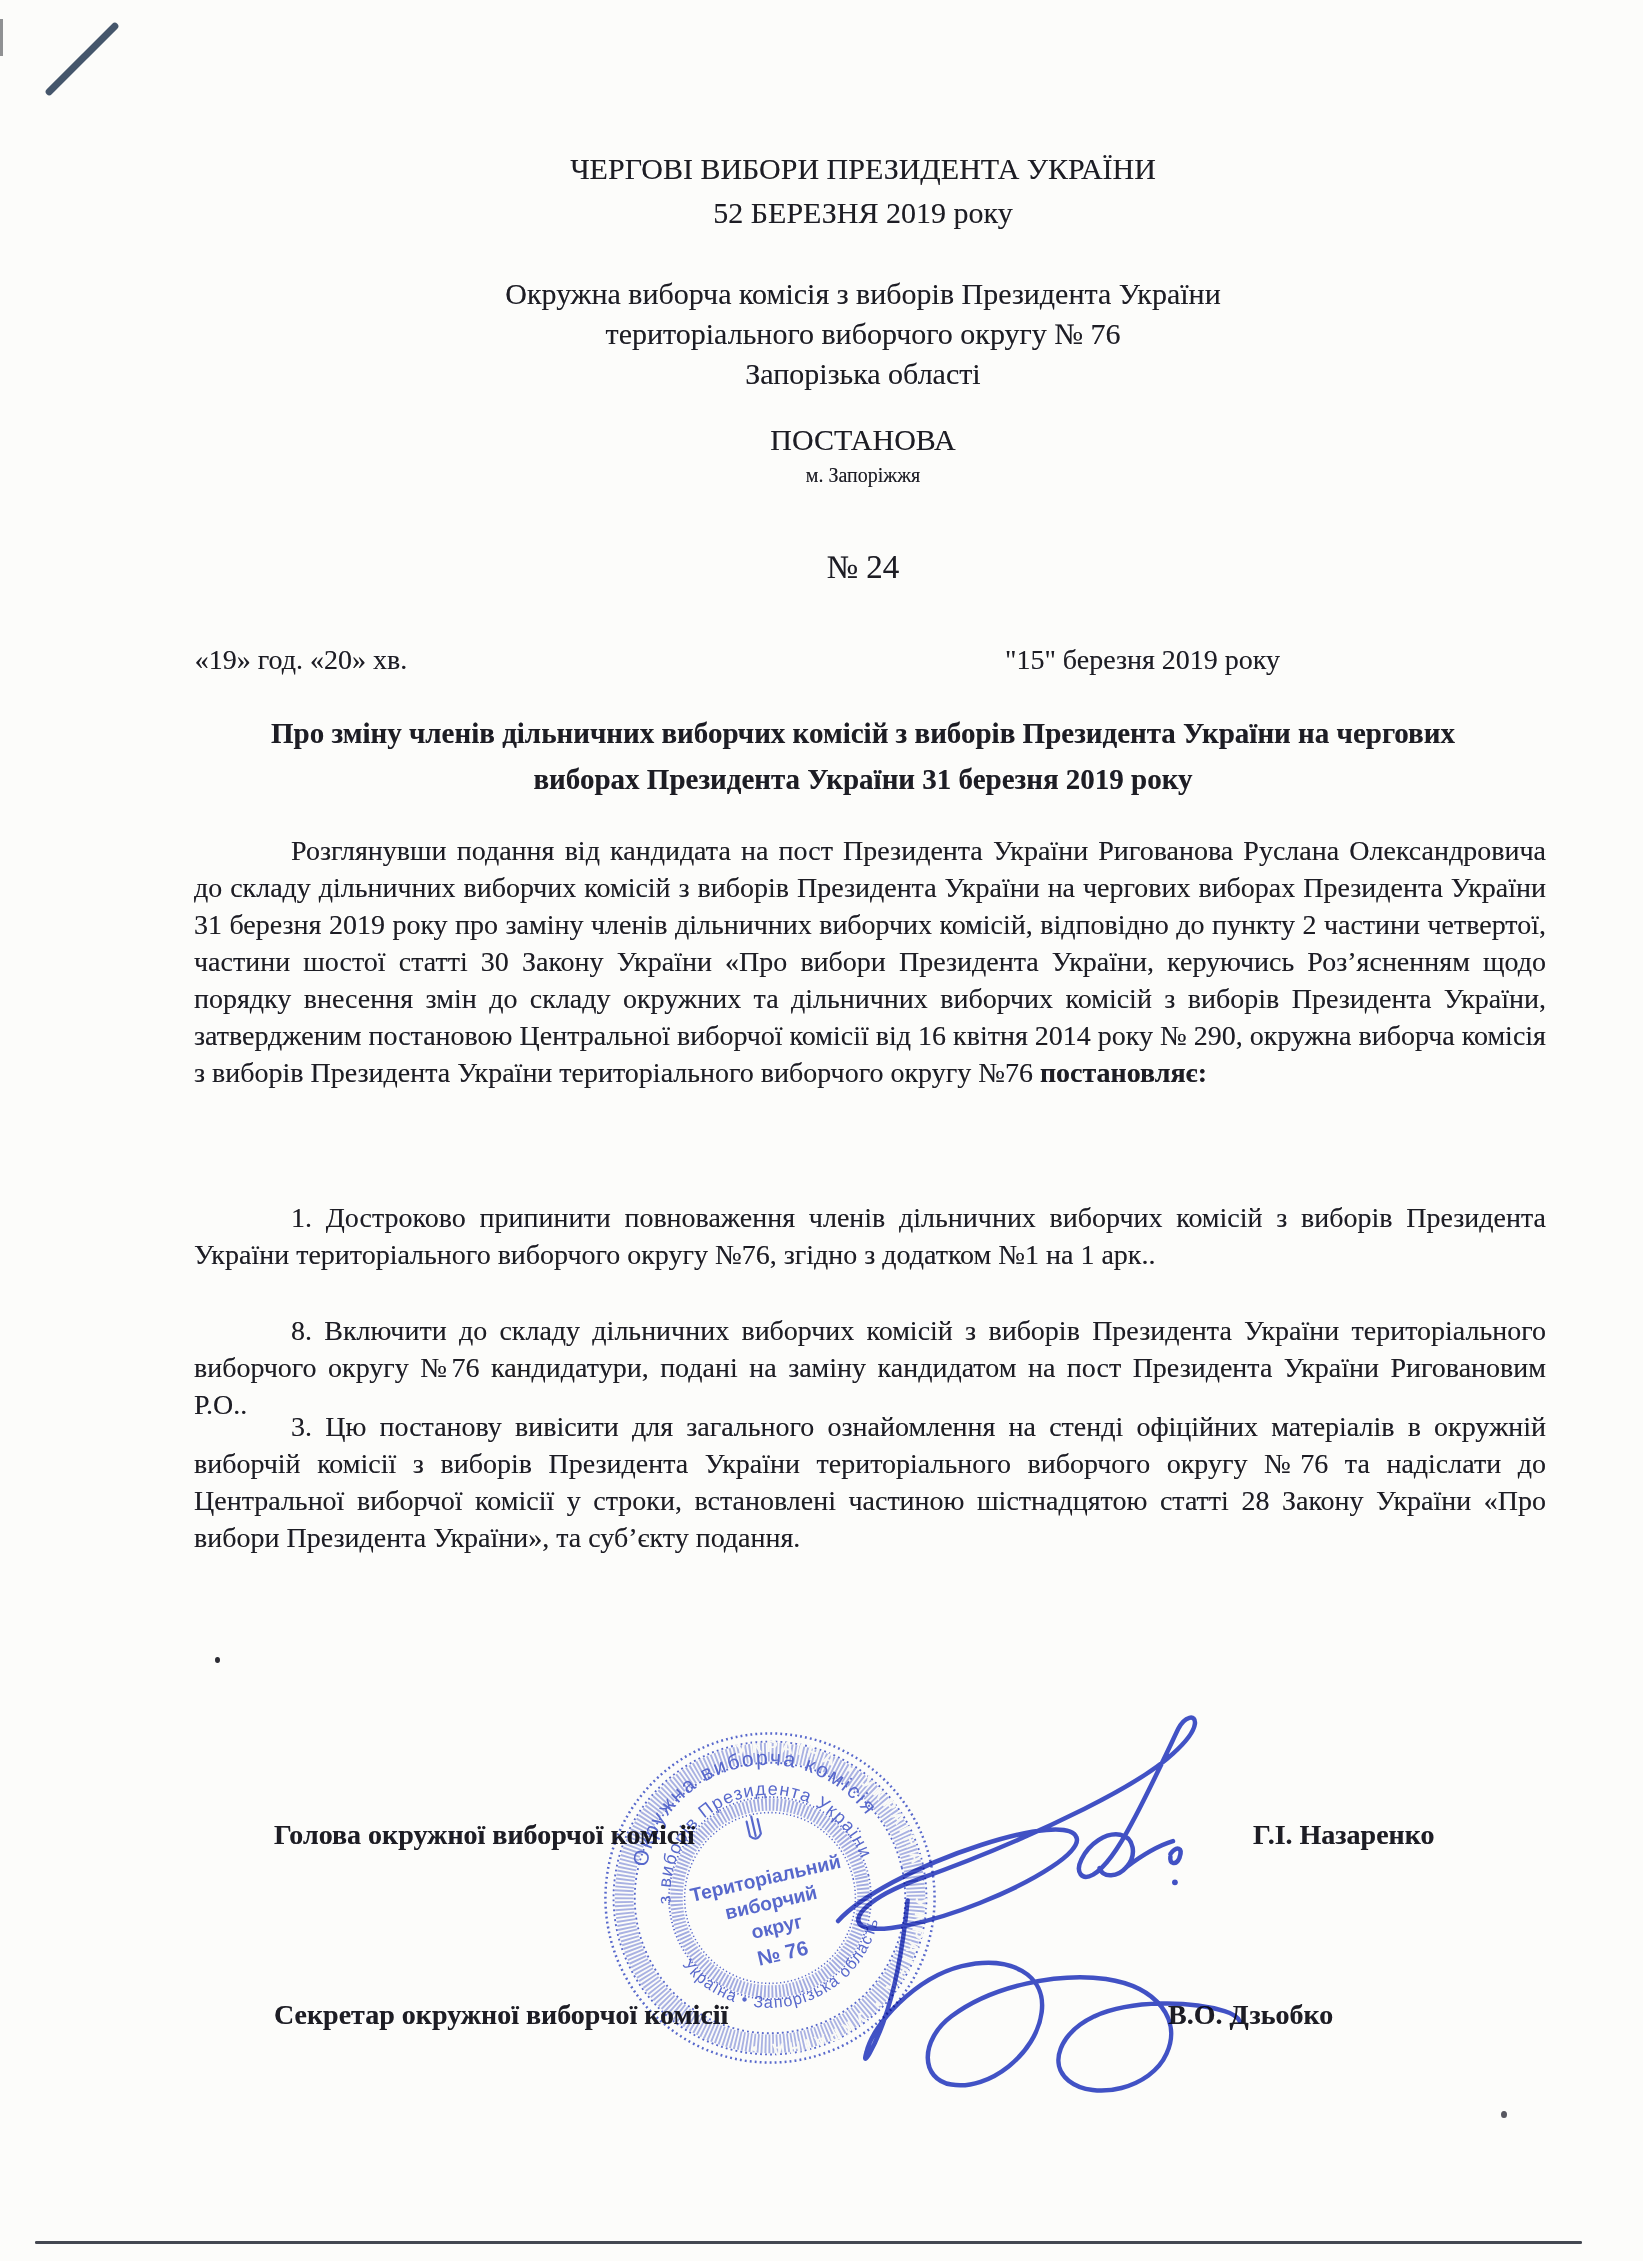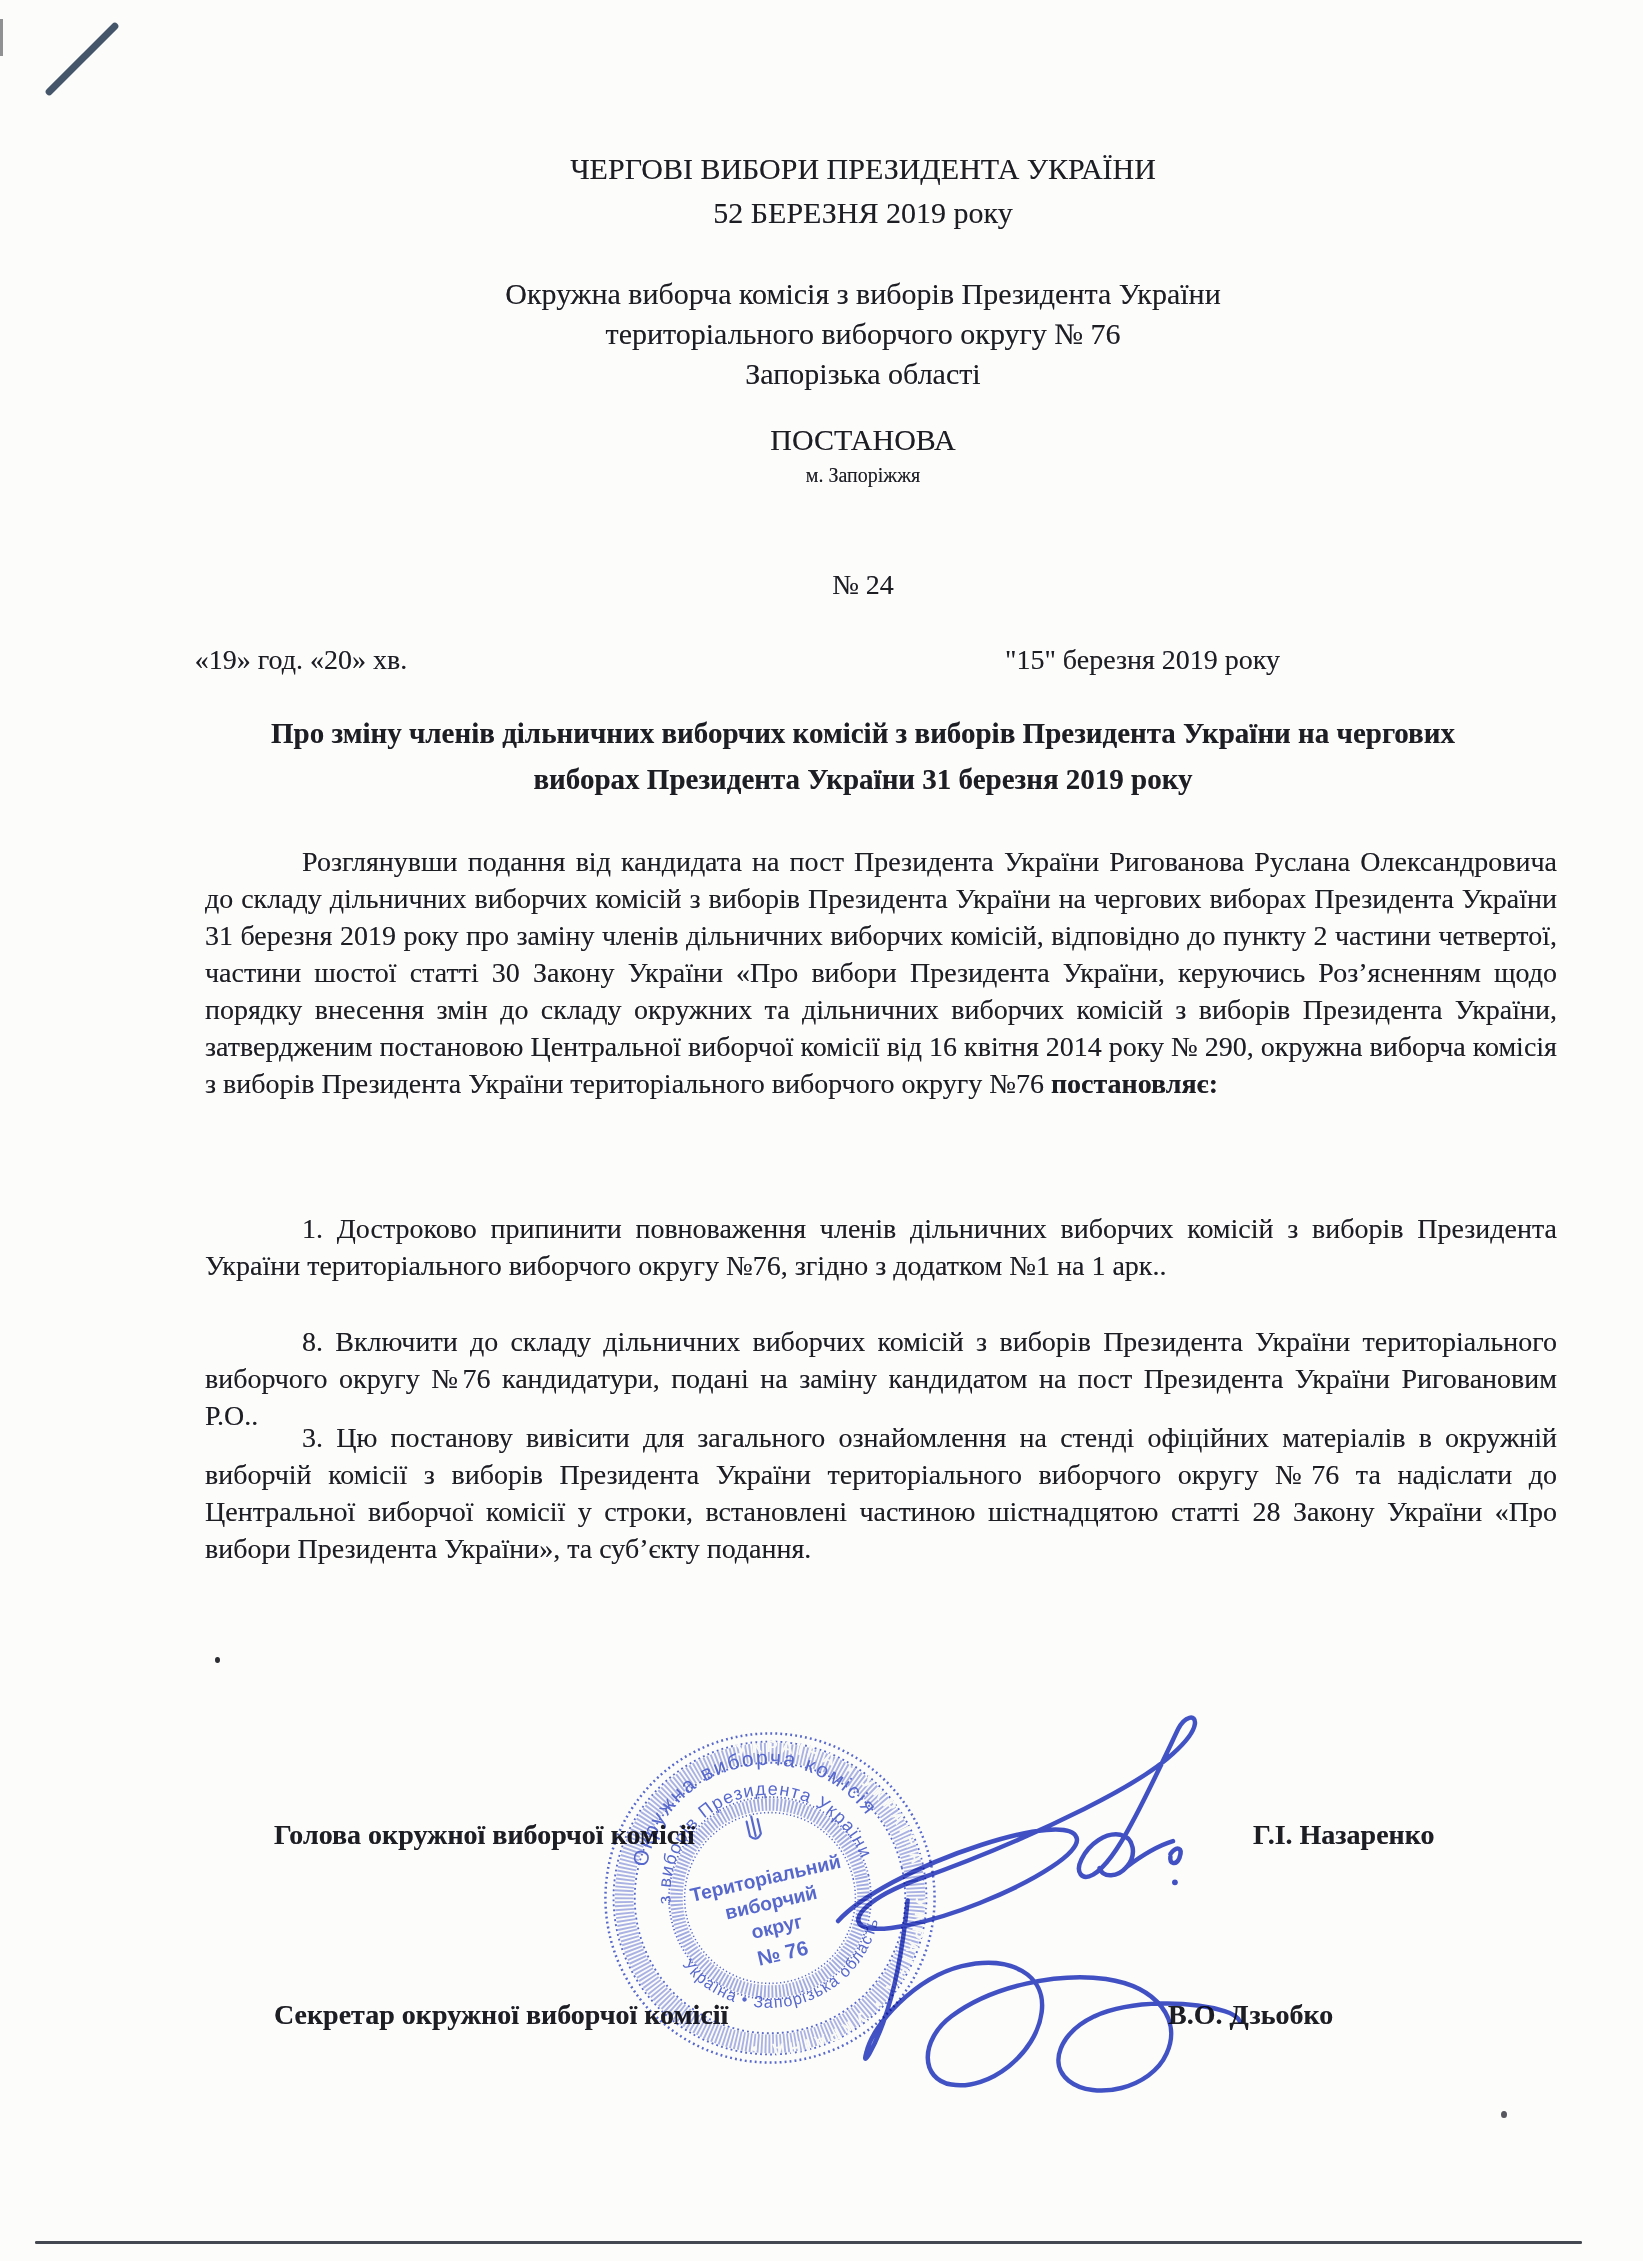--- a/index.html
+++ b/index.html
@@ -18,21 +18,21 @@
   .ctr{text-align:center;}
   .b{font-weight:700;}
   .hline{font-size:30px;font-weight:400;line-height:1.2;}
   .meta{font-size:28px;}
   .meta-time{position:absolute;left:7.7px;top:0;}
   .meta-date{position:absolute;left:818px;top:0;}
   .subject{font-size:29px;font-weight:700;line-height:46px;width:1257px;margin:8px auto;text-align:center;}
   .para{
     font-size:28px;line-height:37px;
     text-align:justify;text-indent:97px;
-    margin:18px;width:1352px;
+    margin:7px;width:1352px;
   }
   .sigrow{position:absolute;height:45px;font-size:28px;font-weight:700;white-space:nowrap;}
   .sigrow .title{position:absolute;left:87px;top:0;}
   .sigrow .name{position:absolute;top:0;}
   .stamp-svg{position:absolute;left:583px;top:1711px;width:374px;height:374px;mix-blend-mode:multiply;opacity:.92;}
   .sign-svg{position:absolute;left:580px;top:1675px;width:806px;height:483px;mix-blend-mode:multiply;}
   .tick-svg{position:absolute;left:35px;top:16px;width:103px;height:90px;}
   .speck{position:absolute;border-radius:50%;}
   .speck1{left:215px;top:1657px;width:5.2px;height:6.4px;background:#2c2c33;}
   .speck2{left:1501px;top:2111px;width:5.8px;height:7px;background:#3a3a44;opacity:.85;}
@@ -55,21 +55,21 @@
     <div class="abs ctr hline txt" style="top:151px">ЧЕРГОВІ ВИБОРИ ПРЕЗИДЕНТА УКРАЇНИ</div>
     <div class="abs ctr hline txt" style="top:195px">52 БЕРЕЗНЯ 2019 року</div>
 
     <div class="abs ctr hline txt" style="top:276px;font-size:30px">Окружна виборча комісія з виборів Президента України</div>
     <div class="abs ctr hline txt" style="top:316px;font-size:30px">територіального виборчого округу № 76</div>
     <div class="abs ctr hline txt" style="top:356px;font-size:30px">Запорізька області</div>
 
     <div class="abs ctr hline txt" style="top:422px">ПОСТАНОВА</div>
     <div class="abs ctr hline txt" style="top:463px;font-size:20px">м. Запоріжжя</div>
 
-    <div class="abs ctr hline txt" style="top:568px;font-size:28px">№ 24</div>
+    <div class="abs ctr hline txt" style="top:548px;font-size:33px">№ 24</div>
 
     <div class="abs" style="top:644px;height:39px">
       <span class="meta meta-time txt">«19» год. «20» хв.</span>
       <span class="meta meta-date txt">"15" березня 2019 року</span>
     </div>
 
     <div class="abs" style="top:702px">
       <div class="subject txt">Про зміну членів дільничних виборчих комісій з виборів Президента України на чергових виборах Президента України 31 березня 2019 року</div>
     </div>
 

